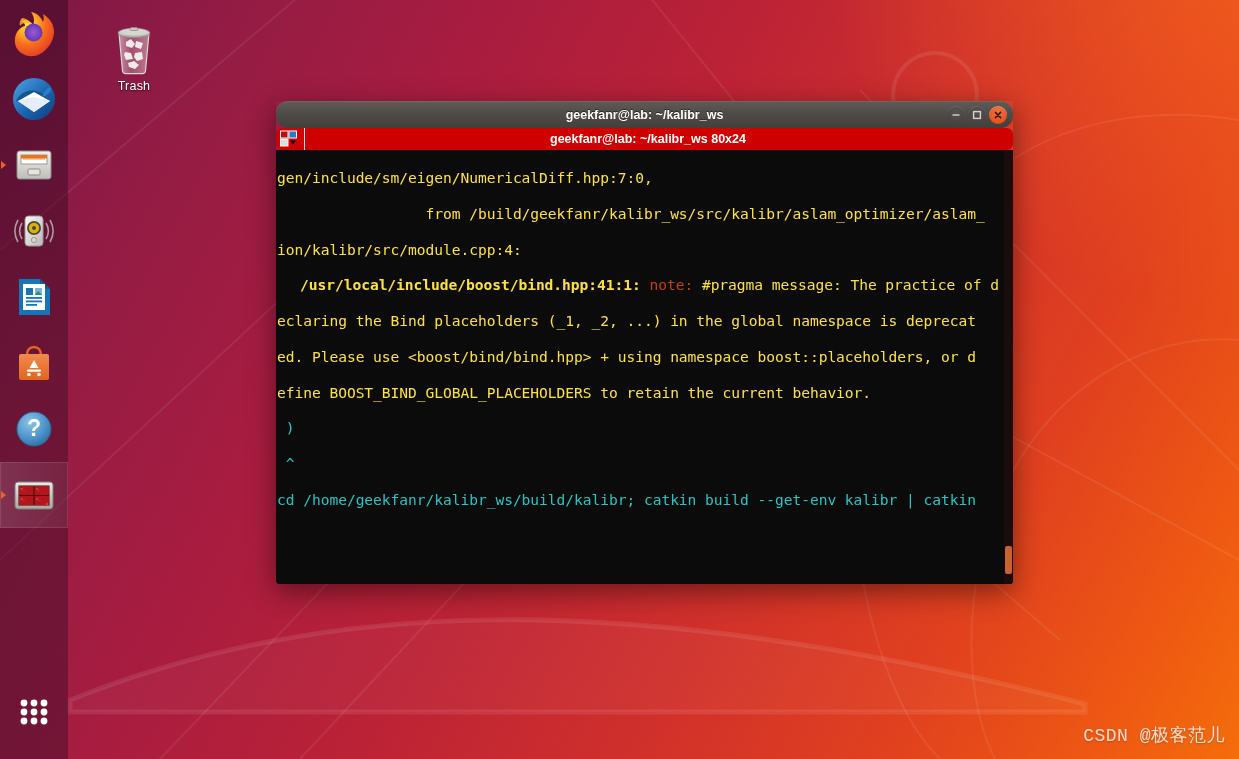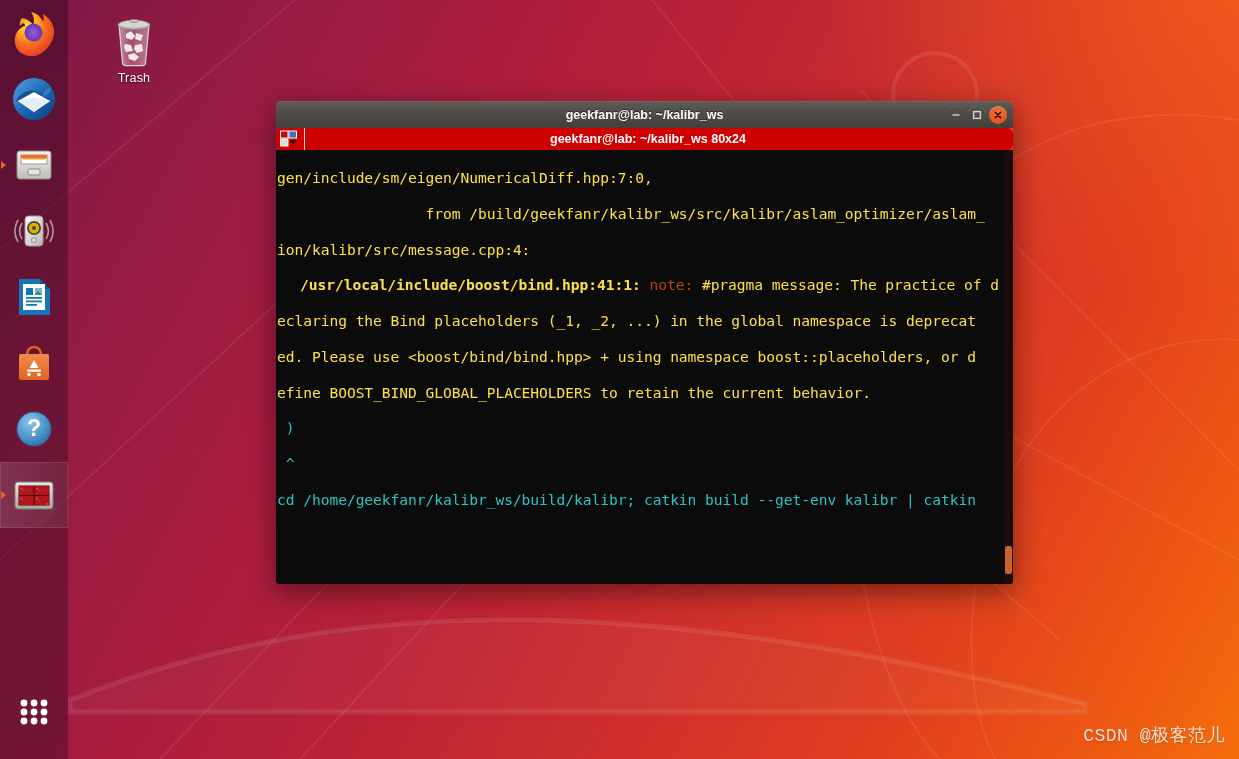--- a/index.html
+++ b/index.html
@@ -45,21 +45,21 @@
     border-left: 5px solid #e8622a;
   }
   .launcher-item.focused {
     background: linear-gradient(90deg, rgba(255,255,255,0.13), rgba(255,255,255,0.06));
     box-shadow: inset 0 0 0 1px rgba(255,255,255,0.10);
   }
   .licon { width: 48px; height: 48px; display: block; }
 
   
   #trash-icon-wrap {
-    position: absolute; left: 98px; top: 14px;
+    position: absolute; left: 98px; top: 22px;
     width: 72px;
     display: flex; flex-direction: column; align-items: center;
     z-index: 10;
   }
   #trash-label {
     margin-top: 3px;
     color: #fff; font-size: 12.5px;
     text-shadow: 0 1px 2px rgba(0,0,0,0.75);
     letter-spacing: .2px;
   }
@@ -70,21 +70,21 @@
     width: 737px; height: 483px;
     z-index: 20;
     box-shadow: 0 8px 26px rgba(0,0,0,0.45);
   }
   #titlebar {
     position: relative;
     height: 27px;
     background: linear-gradient(180deg, #5e5b57 0%, #504d49 42%, #423f3c 100%);
     border-top-left-radius: 5px; border-top-right-radius: 5px;
     border-top: 1px solid #6b6763;
-    display: flex; align-items: center; justify-content: center;
+    display: flex; align-items: center; justify-content: center; border-radius: 12px;
   }
   #window-title {
     color: #ffffff; font-size: 12.5px; font-weight: bold;
     text-shadow: 0 -1px 0 rgba(0,0,0,0.55);
   }
   #window-controls {
     position: absolute; right: 6px; top: 50%;
     transform: translateY(-50%);
     display: flex; gap: 3px; align-items: center;
   }
@@ -418,21 +418,21 @@
         </svg>
       </div>
       <div class="tab-sep"></div>
       <div id="tab-title">geekfanr@lab: ~/kalibr_ws 80x24</div>
     </div>
 
     <div id="term-body">
       <div id="term-text">
 <span class="ln c-white">gen/include/sm/eigen/NumericalDiff.hpp:7:0,</span>
 <span class="ln"><span class="c-white">                 from /build/geekfanr/kalibr_ws/src/kalibr/aslam_optimizer/aslam_</span></span>
-<span class="ln c-white">ion/kalibr/src/message.cpp:4:</span>
+<span class="ln c-white">ion/kalibr/src/module.cpp:4:</span>
 <span class="ln"><span class="c-white bd">/usr/local/include/boost/bind.hpp:41:1:</span><span class="c-white"> </span><span class="c-cyanb">note:</span><span class="c-white"> #pragma message: The practice of d</span></span>
 <span class="ln c-white">eclaring the Bind placeholders (_1, _2, ...) in the global namespace is deprecat</span>
 <span class="ln c-white">ed. Please use &lt;boost/bind/bind.hpp&gt; + using namespace boost::placeholders, or d</span>
 <span class="ln c-white">efine BOOST_BIND_GLOBAL_PLACEHOLDERS to retain the current behavior.</span>
 <span class="ln c-cyan"> )</span>
 <span class="ln c-cyan"> ^</span>
 <span class="ln c-cyan">cd /home/geekfanr/kalibr_ws/build/kalibr; catkin build --get-env kalibr | catkin</span>
 
 
 

